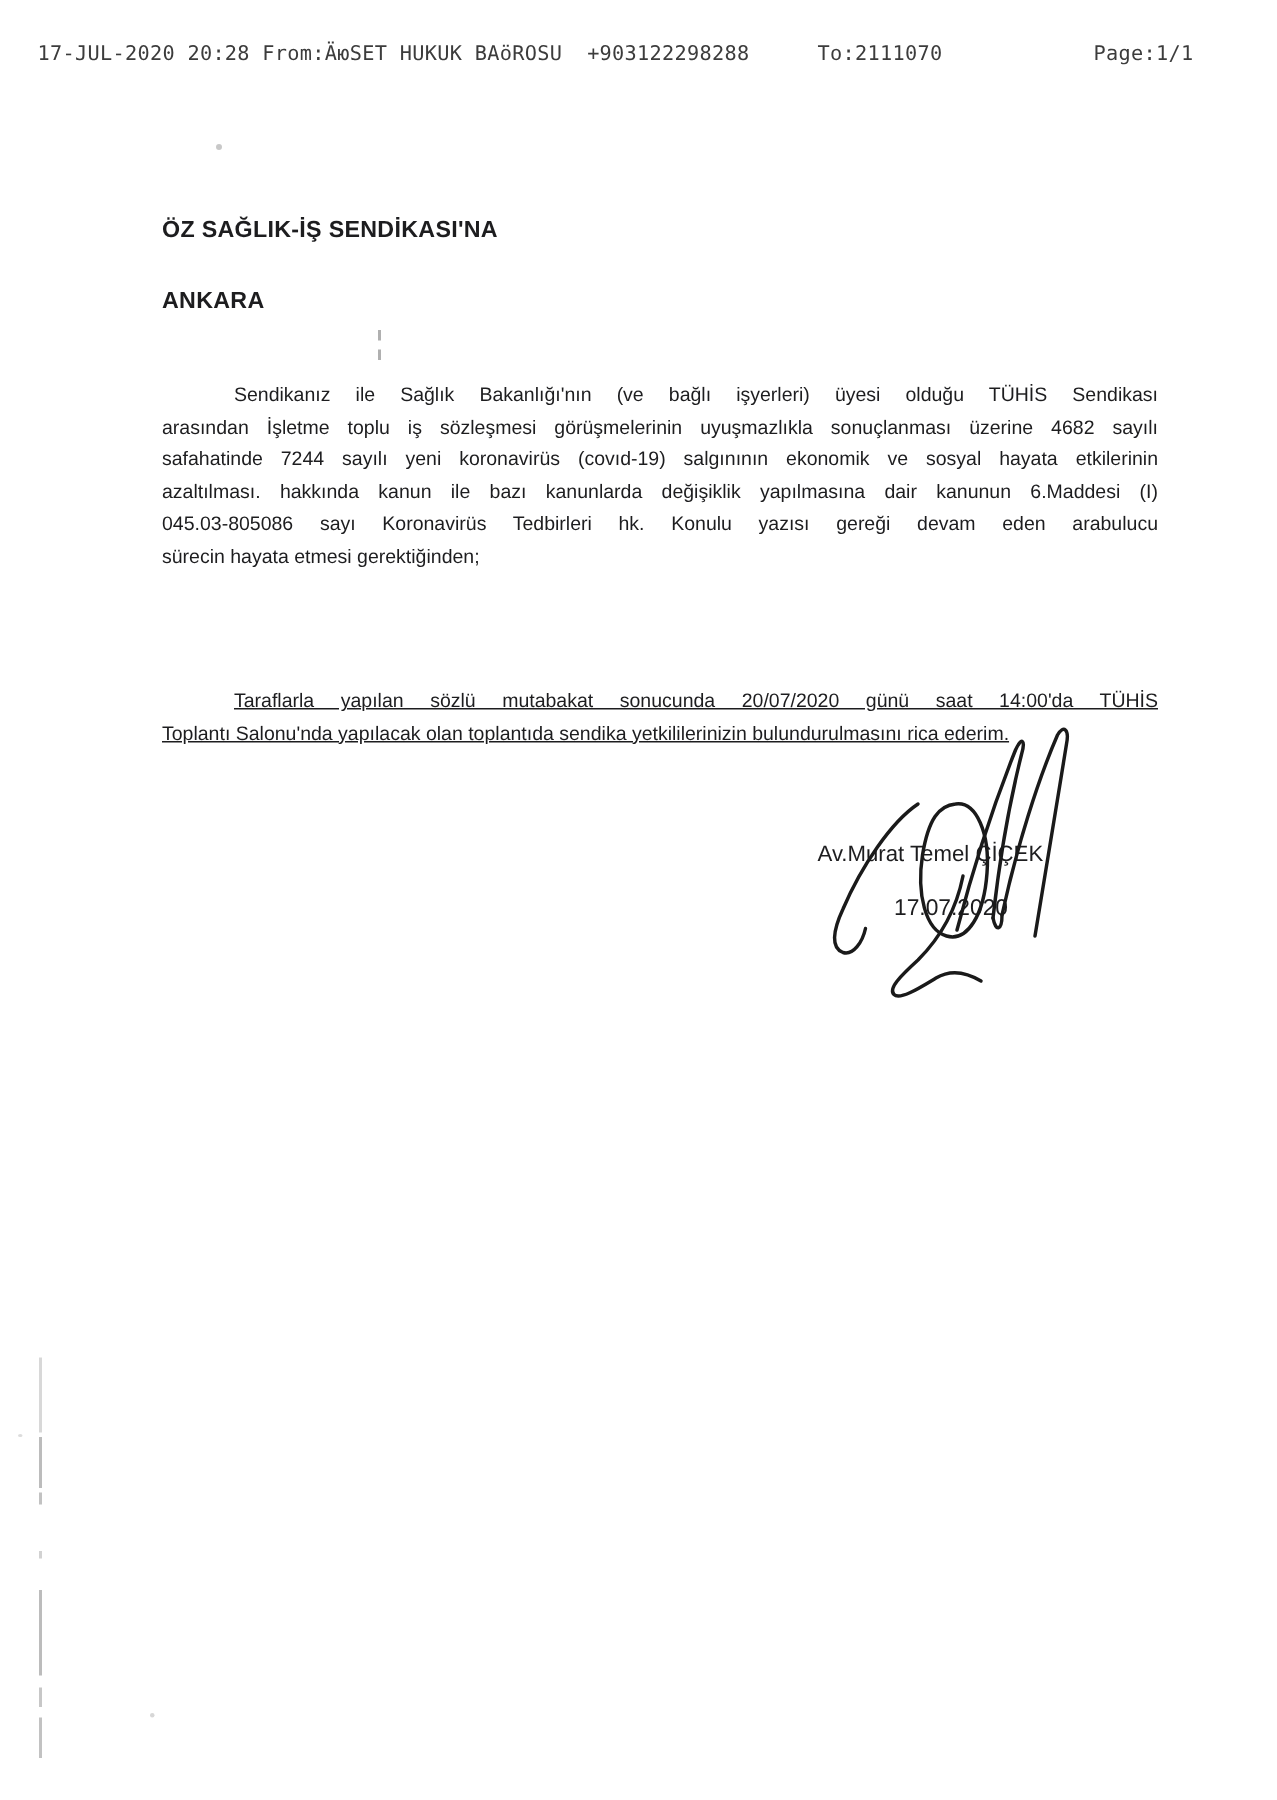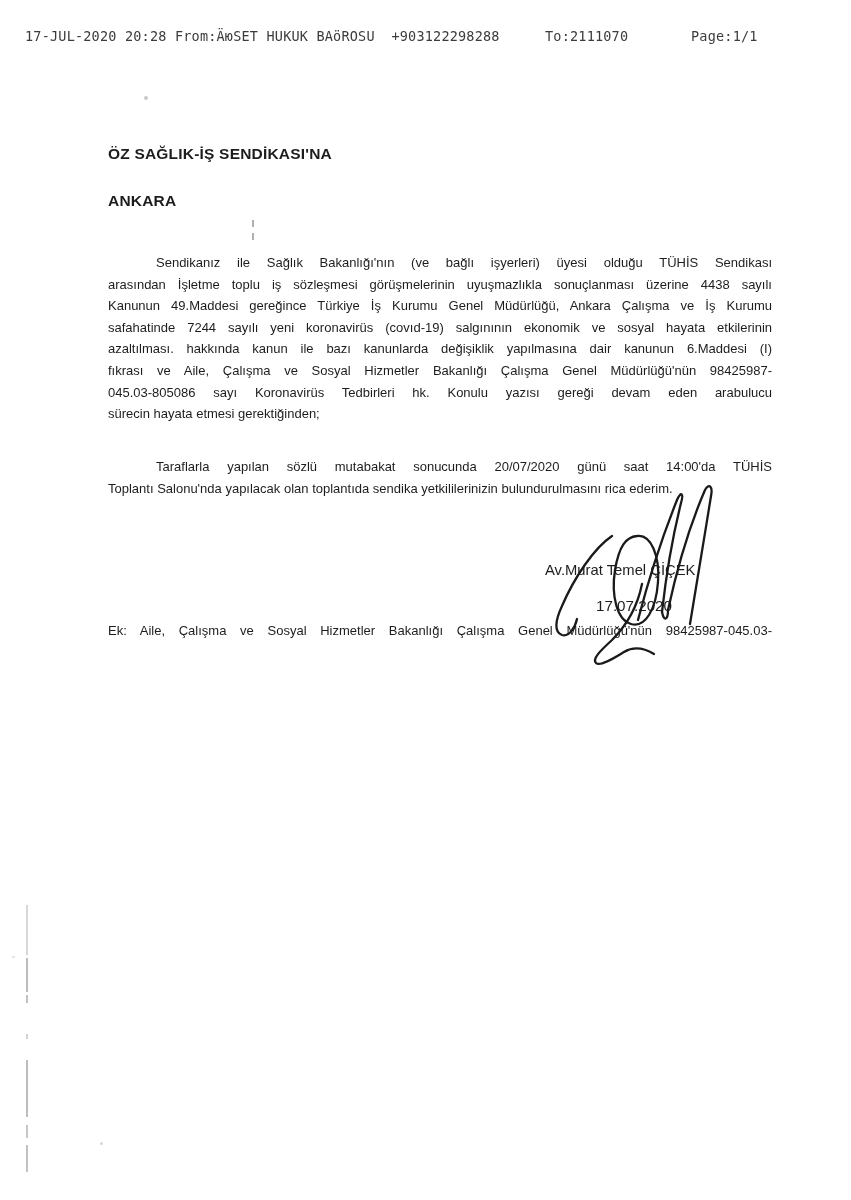--- a/index.html
+++ b/index.html
@@ -11,29 +11,29 @@
   
   .fax-header{
     position:absolute;top:28px;left:0;width:765px;height:20px;
     font-family:"DejaVu Sans Mono",monospace;font-size:13.5px;color:#3c3c3c;
     letter-spacing:0.2px;
     text-align:right;
   }
   .fax-header span{position:absolute;top:0;white-space:pre;}
   .fh-left{left:25px;}
   .fh-to{left:545px;}
-  .fh-page{left:691px;}
+  .fh-page{left:729px;}
 
   
   .doc{position:absolute;left:108px;width:664px;font-size:13px;line-height:21.6px;color:#1d1d1f;}
   .title{top:143px;font-weight:bold;font-size:15.5px;letter-spacing:0.2px;}
   .city{top:190px;font-weight:bold;font-size:15.5px;letter-spacing:0.2px;}
   .para{display:block;}
   .p1{top:252px;}
-  .p2{top:456px;}
+  .p2{top:456px;text-decoration:underline;}
   .line{text-align:justify;text-align-last:justify;white-space:normal;}
   .line.no-just{text-align-last:left;}
   .line.indent{text-indent:48px;}
 
   .signatory{position:absolute;top:562px;left:545px;font-size:14.8px;color:#1d1d1f;}
   .sig-date{position:absolute;top:597px;left:596px;font-size:15.2px;color:#1d1d1f;}
 
   .ek{top:620px;}
   .ek .line{text-align:justify;}
 
@@ -54,25 +54,23 @@
     <span class="fh-left">17-JUL-2020 20:28 From:ÄюSET HUKUK BAöROSU  +903122298288</span>
     <span class="fh-to">To:2111070</span>
     <span class="fh-page">Page:1/1</span>
   </div>
 
   <div class="doc title" style="position:absolute;">ÖZ SAĞLIK-İŞ SENDİKASI'NA</div>
   <div class="doc city" style="position:absolute;">ANKARA</div>
 
   <div class="doc para p1" style="position:absolute;">
     <div class="line indent">Sendikanız ile Sağlık Bakanlığı'nın (ve bağlı işyerleri) üyesi olduğu TÜHİS Sendikası</div>
-    <div class="line">arasından İşletme toplu iş sözleşmesi görüşmelerinin uyuşmazlıkla sonuçlanması üzerine 4438 sayılı</div>
-    <div class="line">Kanunun 49.Maddesi gereğince Türkiye İş Kurumu Genel Müdürlüğü, Ankara Çalışma ve İş Kurumu</div>
+    <div class="line">arasından İşletme toplu iş sözleşmesi görüşmelerinin uyuşmazlıkla sonuçlanması üzerine 4682 sayılı</div>
     <div class="line">safahatinde 7244 sayılı yeni koronavirüs (covıd-19) salgınının ekonomik ve sosyal hayata etkilerinin</div>
     <div class="line">azaltılması. hakkında kanun ile bazı kanunlarda değişiklik yapılmasına dair kanunun 6.Maddesi (I)</div>
-    <div class="line">fıkrası ve Aile, Çalışma ve Sosyal Hizmetler Bakanlığı Çalışma Genel Müdürlüğü'nün 98425987-</div>
     <div class="line">045.03-805086   sayı Koronavirüs Tedbirleri hk.   Konulu yazısı gereği devam eden arabulucu</div>
     <div class="line no-just">sürecin hayata etmesi gerektiğinden;</div>
   </div>
 
   <div class="doc para p2" style="position:absolute;">
     <div class="line indent">Taraflarla yapılan sözlü mutabakat sonucunda 20/07/2020 günü saat 14:00'da TÜHİS</div>
     <div class="line no-just">Toplantı Salonu'nda yapılacak olan toplantıda sendika yetkililerinizin bulundurulmasını rica ederim.</div>
   </div>
 
   <div class="signatory">Av.Murat Temel ÇİÇEK</div>
@@ -88,21 +86,20 @@
 
       <path d="M 142,134 C 144,144 148,142 148,132"></path>
 
       <path d="M 92,58 C 74,70 54,100 42,128 C 35,143 34,154 42,157 C 49,159 55,150 57,141"></path>
 
       <path d="M 122,106 C 118,126 108,146 92,162 C 80,173 72,181 76,185 C 80,189 94,180 104,174 C 114,168 124,170 134,176"></path>
     </g>
   </svg>
 
   <div class="doc para ek" style="position:absolute;">
-    <div class="line">Ek:   Aile, Çalışma ve Sosyal Hizmetler Bakanlığı Çalışma Genel Müdürlüğü'nün 98425987-045.03-</div>
   </div>
 
   <div class="artifact speck" style="left:144px;top:96px;width:4px;height:4px;opacity:.55;"></div>
   <div class="artifact vseg" style="left:252px;top:220px;height:7px;opacity:.7;"></div>
   <div class="artifact vseg" style="left:252px;top:233px;height:7px;opacity:.7;"></div>
 
   <div class="artifact vseg" style="left:26px;top:905px;height:50px;opacity:.35;"></div>
   <div class="artifact vseg" style="left:26px;top:958px;height:34px;opacity:.6;"></div>
   <div class="artifact vseg" style="left:26px;top:995px;height:8px;opacity:.55;"></div>
   <div class="artifact vseg" style="left:26px;top:1034px;height:5px;opacity:.4;"></div>

